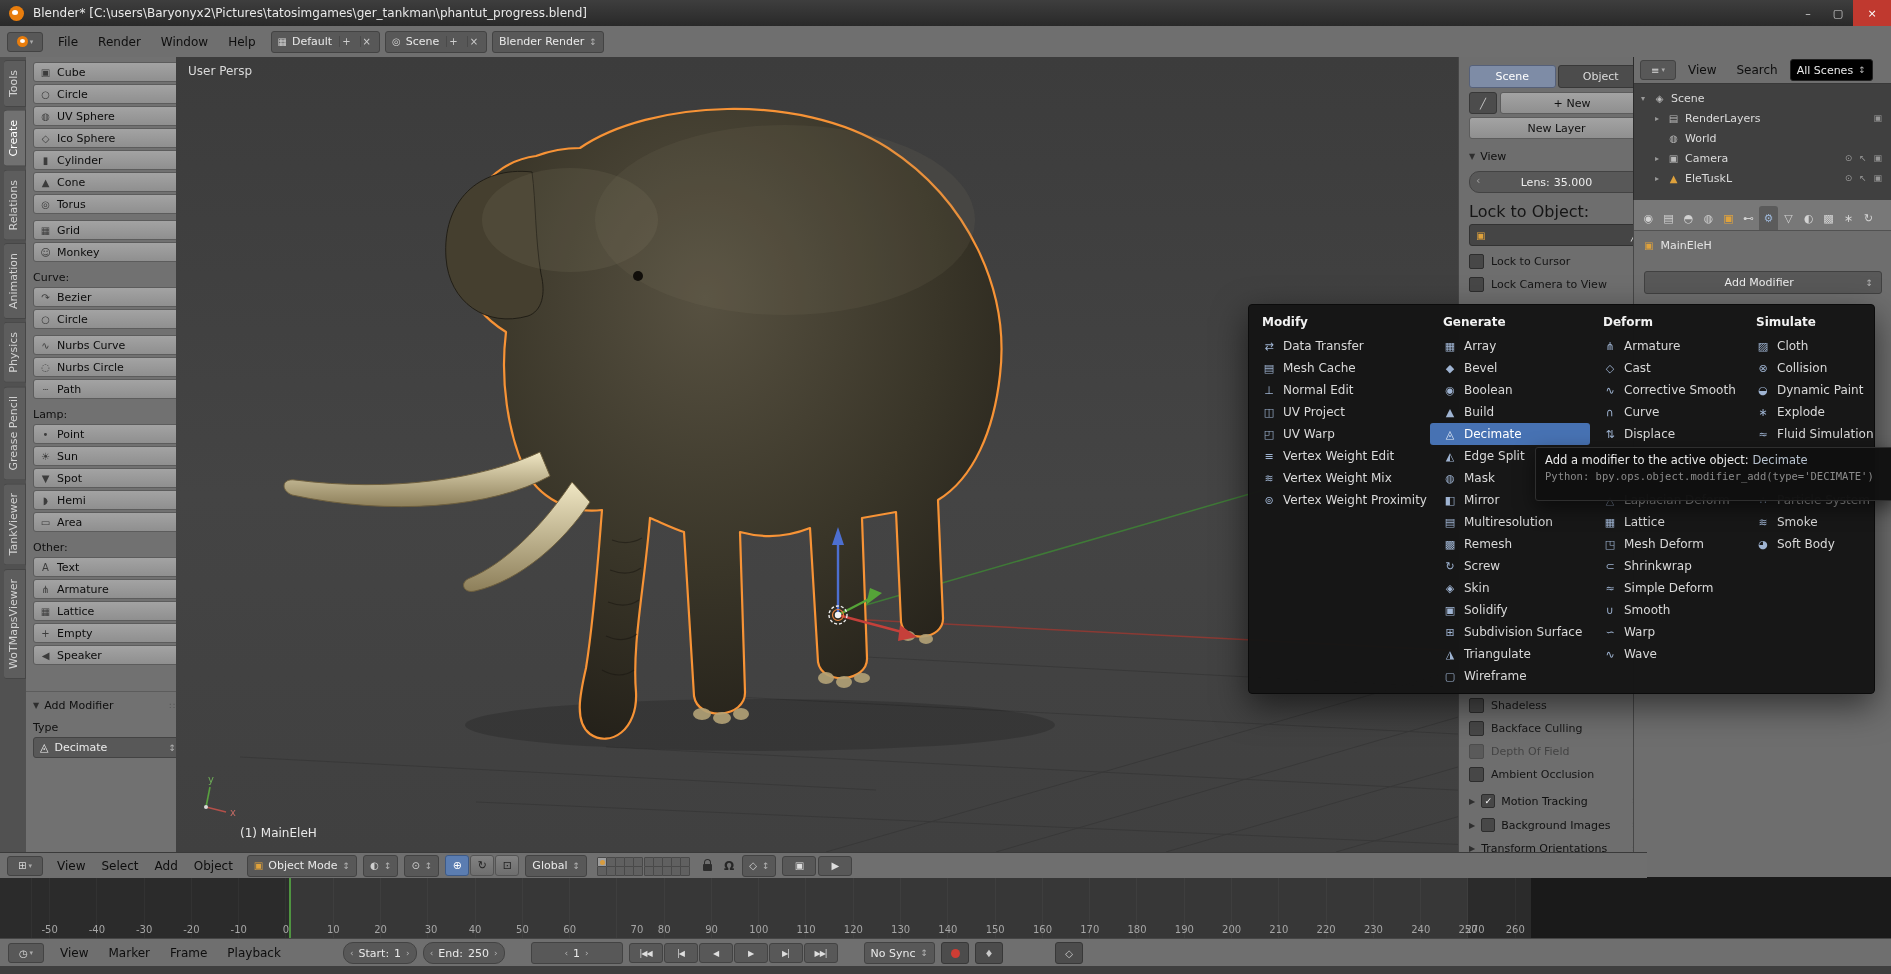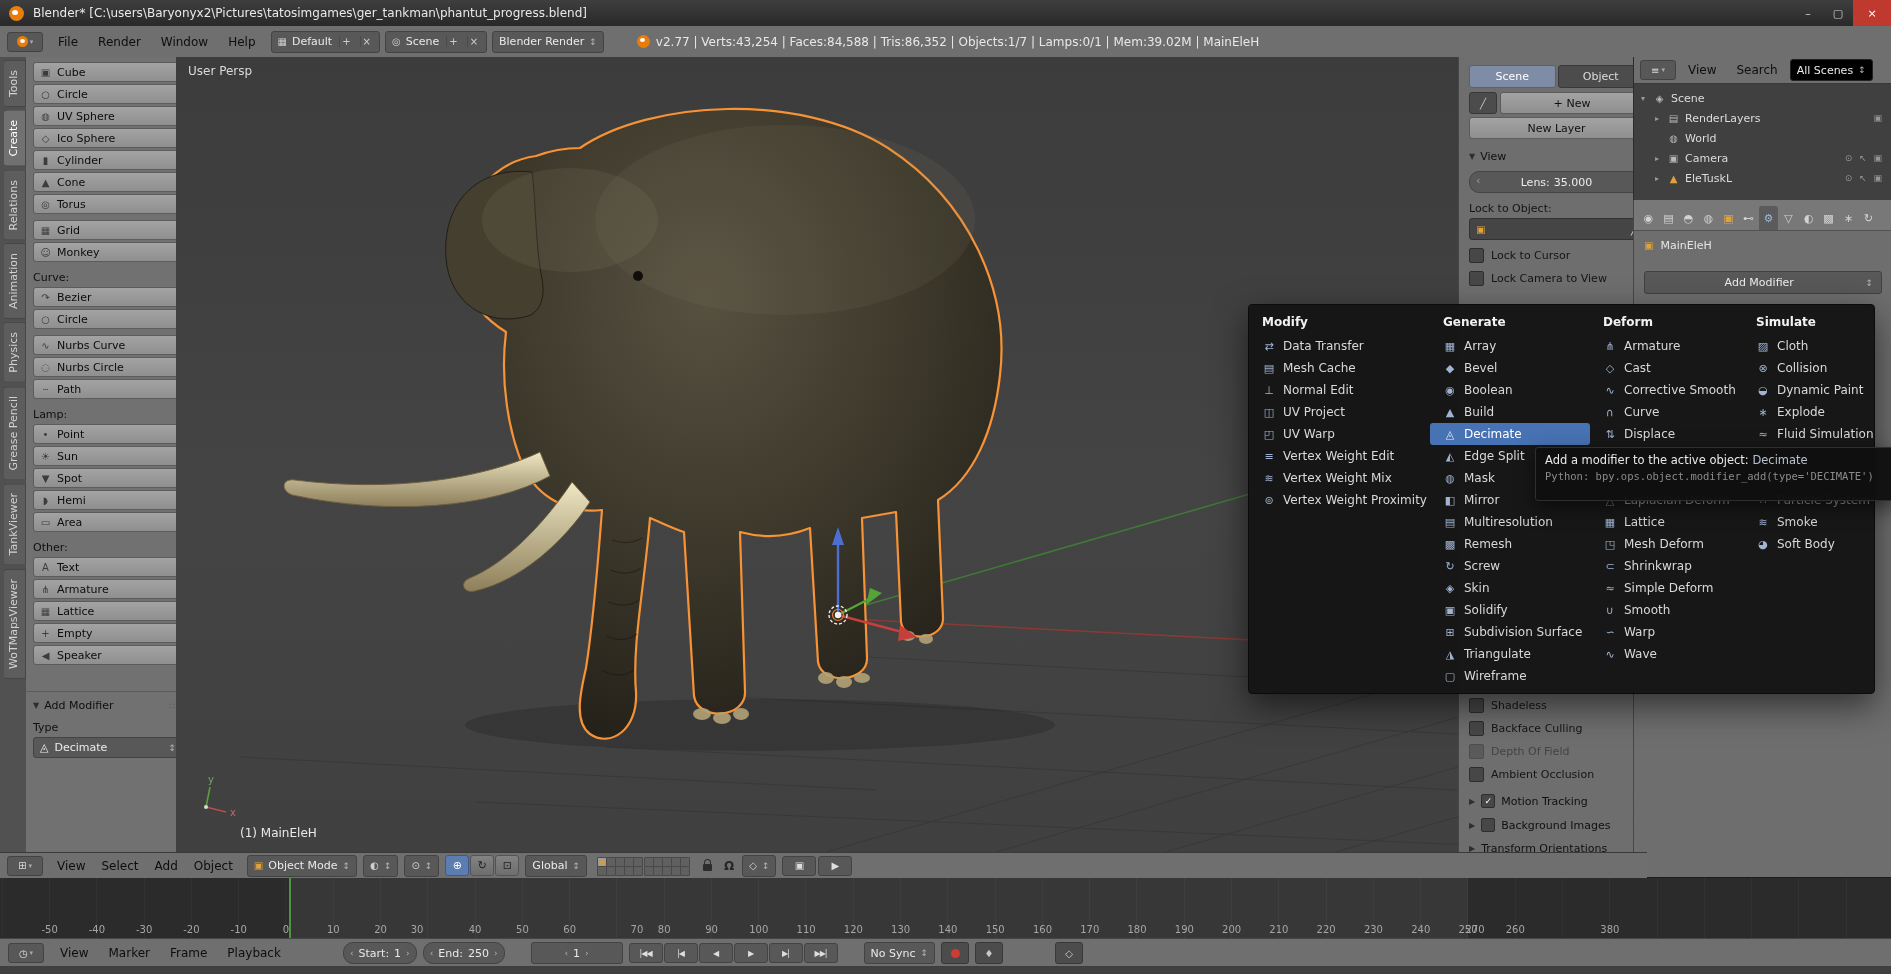--- a/index.html
+++ b/index.html
@@ -68,21 +68,21 @@
   .icon-btn-dark{width:26px;height:20px;background:#4c4c4c;border:1px solid #383838;border-radius:3px;color:#c9c9c9;
                  display:flex;align-items:center;justify-content:center;font-size:10px;flex:none}
   .btn-light{flex:1;height:20px;background:linear-gradient(#a3a3a3,#8f8f8f);border:1px solid #5c5c5c;border-radius:3px;
              color:#101010;display:flex;align-items:center;justify-content:center;gap:4px;font-size:11px}
   .np-panel-title{display:flex;align-items:center;gap:5px;margin:11px 0 8px;font-size:11px;color:#0f0f0f}
   .np-panel-title .tri{font-size:8px;color:#2e2e2e}
   .np-slider{height:20px;background:#585858;border:1px solid #434343;border-radius:10px;color:#ededed;
              display:flex;align-items:center;justify-content:center;gap:4px;font-size:11px;position:relative}
   .np-slider .side{position:absolute;color:#9d9d9d;font-size:11px;top:2px}
   .np-slider .side.l{left:6px}.np-slider .side.r{right:6px}
-  .np-label{font-size:11px;color:#151515;margin:9px 0 3px}
+  .np-label{font-size:16px;color:#151515;margin:9px 0 3px}
   .np-objfield{height:20px;background:#454545;border:1px solid #323232;border-radius:3px;display:flex;
                align-items:center;gap:6px;padding:0 6px;color:#d9d9d9;font-size:10px}
   .np-objfield .cube{color:#dfa23c}
   .np-objfield .spacer{flex:1}
   .np-check-row{display:flex;align-items:center;gap:7px;margin:8px 0;color:#151515;font-size:11px}
   .check{width:13px;height:13px;background:#474747;border:1px solid #2d2d2d;border-radius:2px;flex:none;
          display:inline-flex;align-items:center;justify-content:center;color:#fff;font-size:9px;line-height:1}
   .np-lower{position:absolute;left:10px;right:10px;top:633px}
   .np-panel-h{display:flex;align-items:center;gap:6px;margin-bottom:10px;font-size:11px;color:#101010}
   .np-panel-h .tri{font-size:8px;color:#2e2e2e}
@@ -150,21 +150,21 @@
   .layer-block{display:grid;grid-template-columns:repeat(5,8px);grid-auto-rows:8px;gap:1px}
   .layer-cell{width:8px;height:8px;background:#606060;border:1px solid #494949;border-radius:1px}
   .layer-cell.active{background:#9e9e9e;position:relative}
   .layer-cell.active::after{content:'';position:absolute;inset:1.5px;border-radius:50%;background:#d89c3e}
   .lock-wrap{width:18px;height:19px;display:flex;align-items:center;justify-content:center}
   .lock-body{width:9px;height:7px;background:#2d2d2d;border-radius:1px;position:relative;margin-top:4px}
   .lock-body::before{content:'';position:absolute;top:-5px;left:1px;width:5px;height:5px;border:1.5px solid #2d2d2d;
                      border-bottom:none;border-radius:4px 4px 0 0}
   .hdr-ico{color:#262626;font-size:12px;padding:0 2px}
   
-  .timeline{position:absolute;left:0;top:877px;width:1891px;height:61px;background:#2b2b2b;border-top:1px solid #1c1c1c;
+  .timeline{position:absolute;left:0;top:877px;width:1531px;height:61px;background:#2b2b2b;border-top:1px solid #1c1c1c;
             overflow:hidden;background-image:repeating-linear-gradient(90deg,rgba(255,255,255,.035) 0 1px,transparent 1px 47.28px);
             background-position:49px 0}
   .tl-range{position:absolute;left:289px;top:0;width:1179px;height:61px;background:rgba(255,255,255,.06)}
   .tl-playhead{position:absolute;left:289px;top:0;width:2px;height:61px;background:#4f9440}
   .tl-ruler{position:absolute;inset:0}
   .tl-num{position:absolute;bottom:4px;transform:translateX(-50%);color:#a6a6a6;font-size:10px}
   .tl-header{position:absolute;left:0;top:938px;width:1891px;height:28px;background:#6f6f6f;border-top:1px solid #454545;
              display:flex;align-items:center;gap:6px;padding:0 8px;color:#0e0e0e}
   .sp40{width:40px;flex:none}.sp14{width:14px;flex:none}
   .pb-btn{min-width:24px;height:18px;background:#585858;border:1px solid #434343;border-radius:3px;color:#dedede;
@@ -207,24 +207,20 @@
   </div>
   <div class="dd">
     <span class="dd-ico">◎</span>
     <span>Scene</span>
     <span class="mini-btn">+</span>
     <span class="mini-btn">×</span>
   </div>
   <div class="dd">
     <span>Blender Render</span>
     <span class="updown">↕</span>
-  </div>
-  <div class="stats">
-    <span class="mini-logo"></span>
-    <span>v2.77 | Verts:43,254 | Faces:84,588 | Tris:86,352 | Objects:1/7 | Lamps:0/1 | Mem:39.02M | MainEleH</span>
   </div>
 </div>
 
 <div class="tabstrip">
 
 <div class="tab">Tools</div>
     <div class="tab active">Create</div>
     <div class="tab">Relations</div>
     <div class="tab">Animation</div>
     <div class="tab">Physics</div>
@@ -1033,21 +1029,21 @@
   <div class="tl-ruler">
 
   <span class="tl-num" style="left: 49.6px;">-50</span>
       <span class="tl-num" style="left: 96.88px;">-40</span>
       <span class="tl-num" style="left: 144.16px;">-30</span>
       <span class="tl-num" style="left: 191.44px;">-20</span>
       <span class="tl-num" style="left: 238.72px;">-10</span>
       <span class="tl-num" style="left: 286px;">0</span>
       <span class="tl-num" style="left: 333.28px;">10</span>
       <span class="tl-num" style="left: 380.56px;">20</span>
-      <span class="tl-num" style="left: 417px;">30</span>
+      <span class="tl-num" style="left: 431px;">30</span>
       <span class="tl-num" style="left: 475.12px;">40</span>
       <span class="tl-num" style="left: 522.4px;">50</span>
       <span class="tl-num" style="left: 569.68px;">60</span>
       <span class="tl-num" style="left: 616.96px; margin-left: 20px;">70</span>
       <span class="tl-num" style="left: 664.24px;">80</span>
       <span class="tl-num" style="left: 711.52px;">90</span>
       <span class="tl-num" style="left: 758.8px;">100</span>
       <span class="tl-num" style="left: 806.08px;">110</span>
       <span class="tl-num" style="left: 853.36px;">120</span>
       <span class="tl-num" style="left: 900.64px;">130</span>

